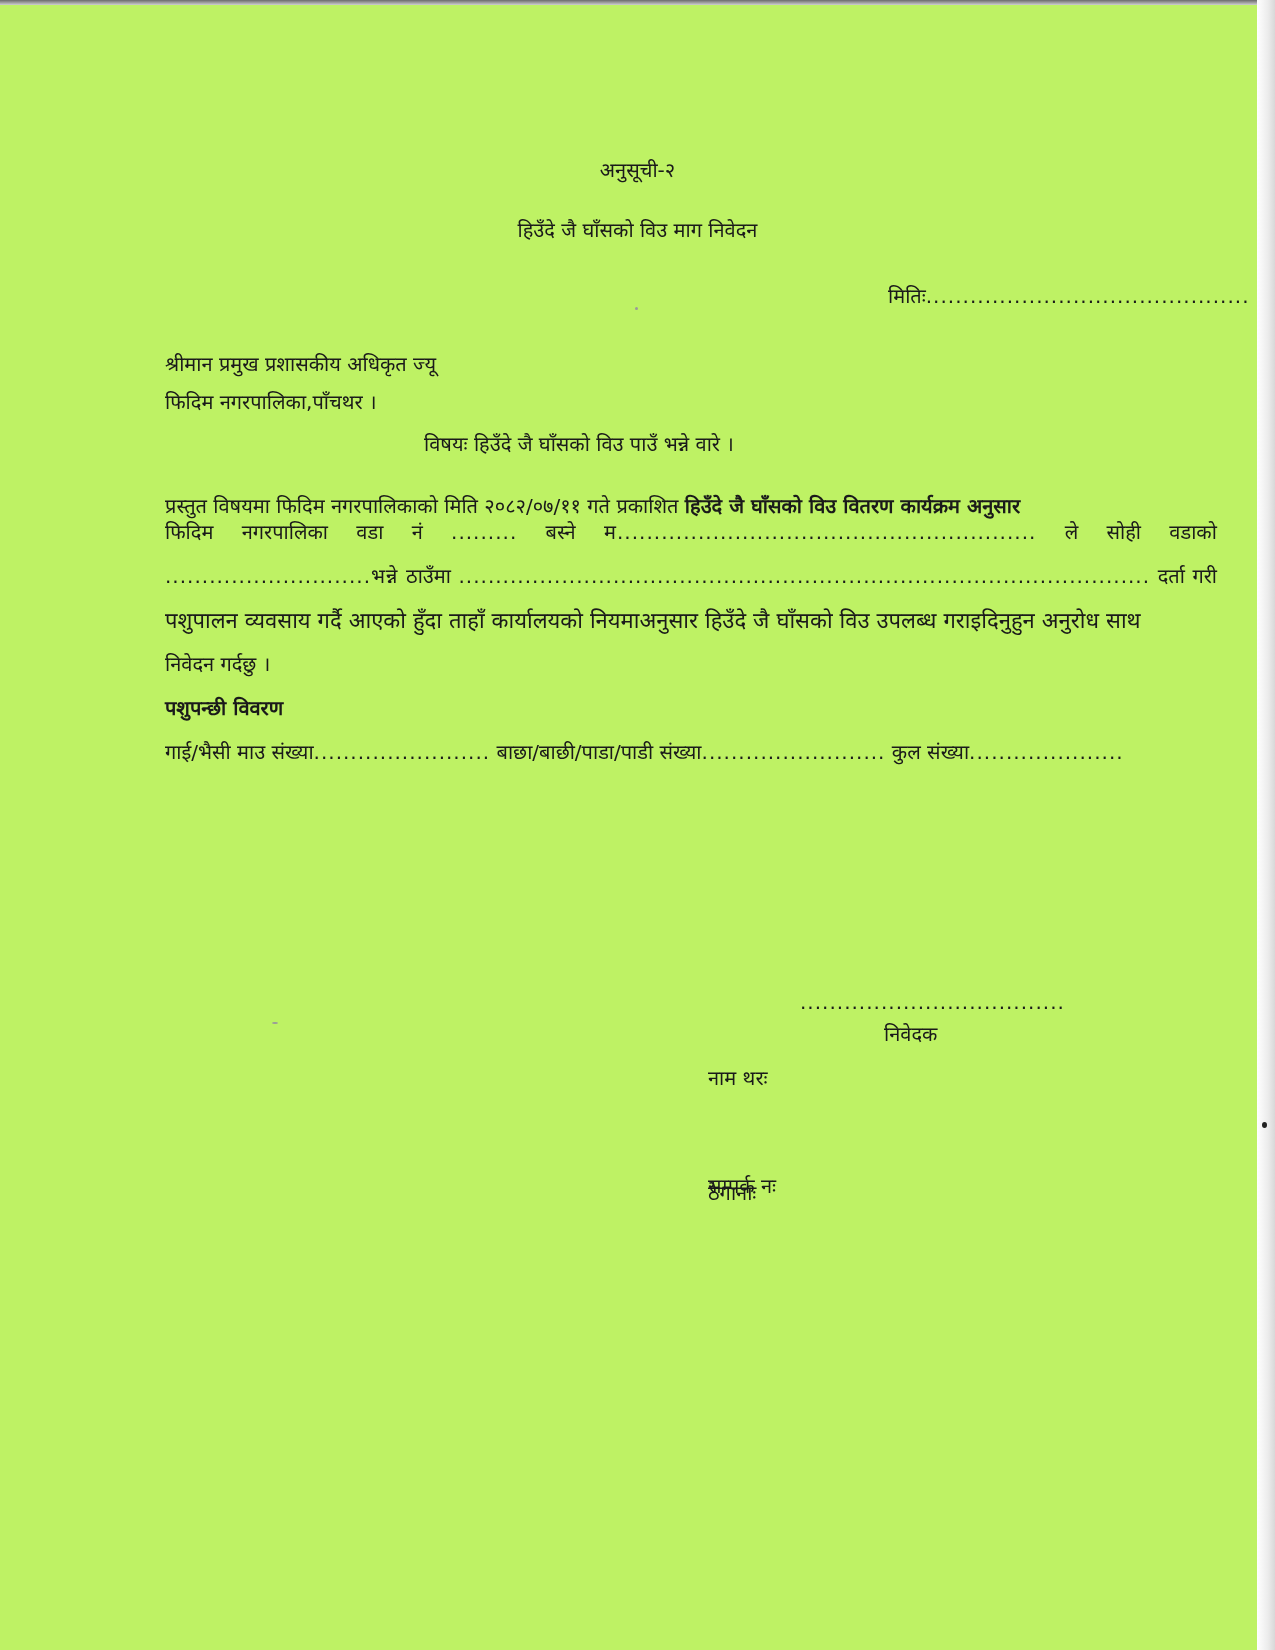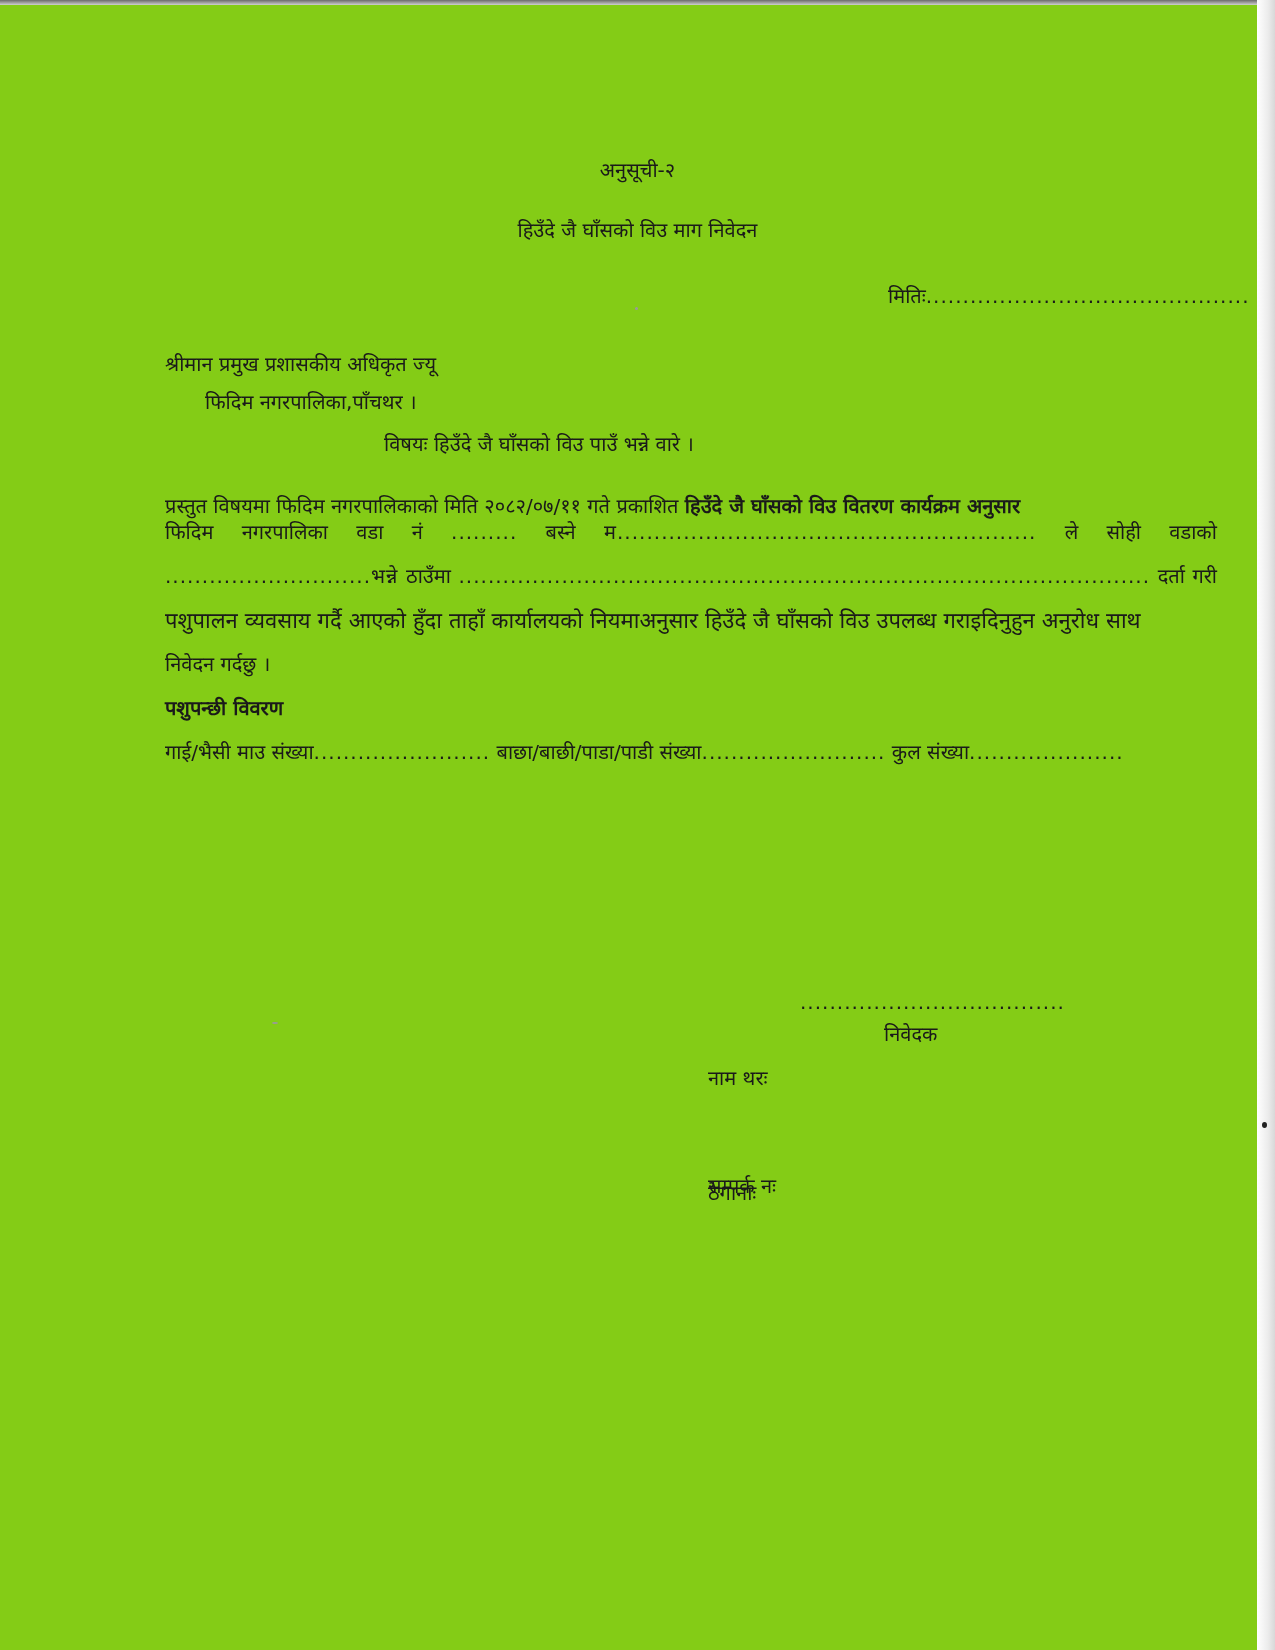--- a/index.html
+++ b/index.html
@@ -7,21 +7,21 @@
       width: 1275px;
       height: 1650px;
       background: #ffffff;
       position: relative;
       overflow: hidden;
       font-family: "DejaVu Sans", sans-serif;
       color: #1a1a1a;
     }
     .page {
       position: absolute; left: 0; top: 0; width: 1275px; height: 1650px;
-      background: #84cc16;
+      background: #bef264;
     }
     .topedge {
       position: absolute; left: 0; top: 0; width: 1275px; height: 5px;
       background: linear-gradient(#6b6b6b, #cfcfcf);
     }
     .rightedge {
       position: absolute; right: 0; top: 0; width: 18px; height: 1650px;
       background: linear-gradient(90deg, #ffffff, #ececec 60%, #d8d8d8);
     }
     .t { position: absolute; white-space: nowrap; font-size: 20px; line-height: 1.2; }
@@ -44,23 +44,23 @@
   <div class="rightedge"></div>
 
   <div class="t center" style="left:0; width:1275px; top:158px;">अनुसूची-२</div>
   <div class="t" style="left:888px; top:284px;">
     <span>मितिः</span><span class="dots">............................................</span>
   </div>
 
   <div class="t center" style="left:0; width:1275px; top:218px;">हिउँदे जै घाँसको विउ माग निवेदन</div>
 
   <div class="t" style="left:165px; top:352px;">श्रीमान प्रमुख प्रशासकीय अधिकृत ज्यू</div>
-  <div class="t" style="left:165px; top:390px;margin-left:40px;">फिदिम नगरपालिका,पाँचथर ।</div>
+  <div class="t" style="left:165px; top:390px;">फिदिम नगरपालिका,पाँचथर ।</div>
 
-  <div class="t center" style="left:0; width:1078px; top:432px;">विषयः हिउँदे जै घाँसको विउ पाउँ भन्ने वारे ।</div>
+  <div class="t center" style="left:0; width:1078px; top:432px;padding-left:40px;">विषयः हिउँदे जै घाँसको विउ पाउँ भन्ने वारे ।</div>
 
   <div class="t" style="left:165px; top:476px; width:1052px;margin-top:18px;">
     <span>प्रस्तुत विषयमा फिदिम नगरपालिकाको मिति २०८२/०७/११ गते प्रकाशित</span>
     <span class="bold">हिउँदे जै घाँसको विउ वितरण कार्यक्रम अनुसार</span>
   </div>
 
   <div class="just" style="top:520px;">
     <span>फिदिम</span>
     <span>नगरपालिका</span>
     <span>वडा</span>

